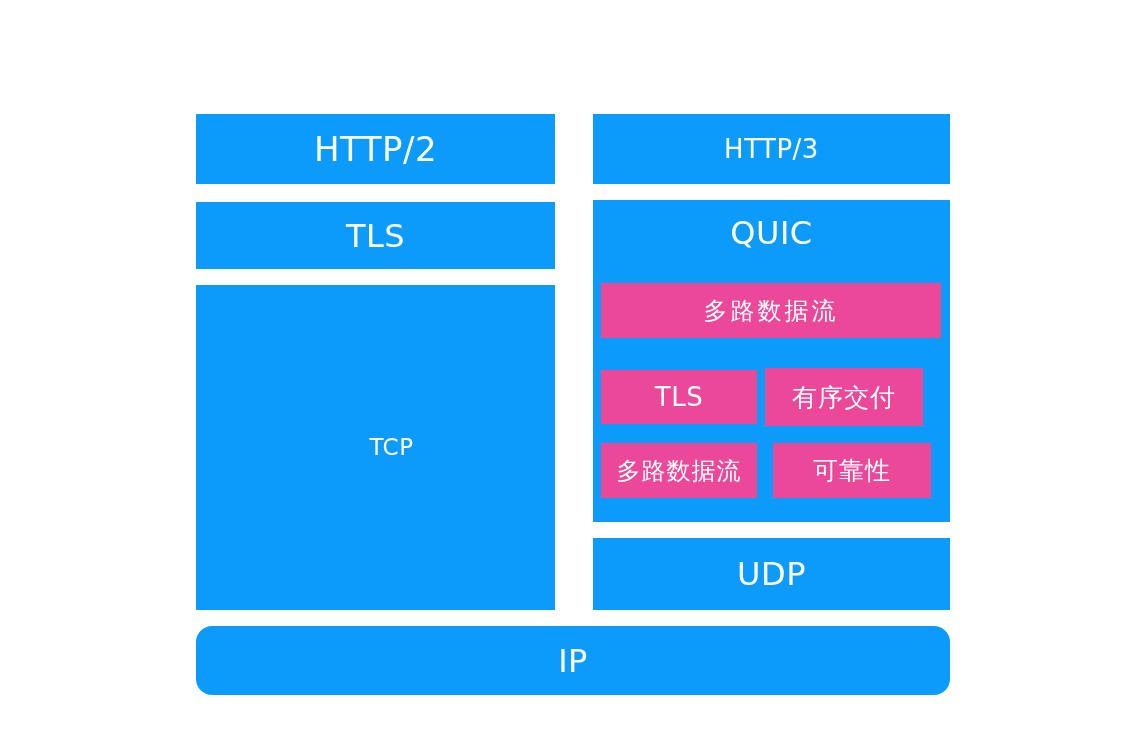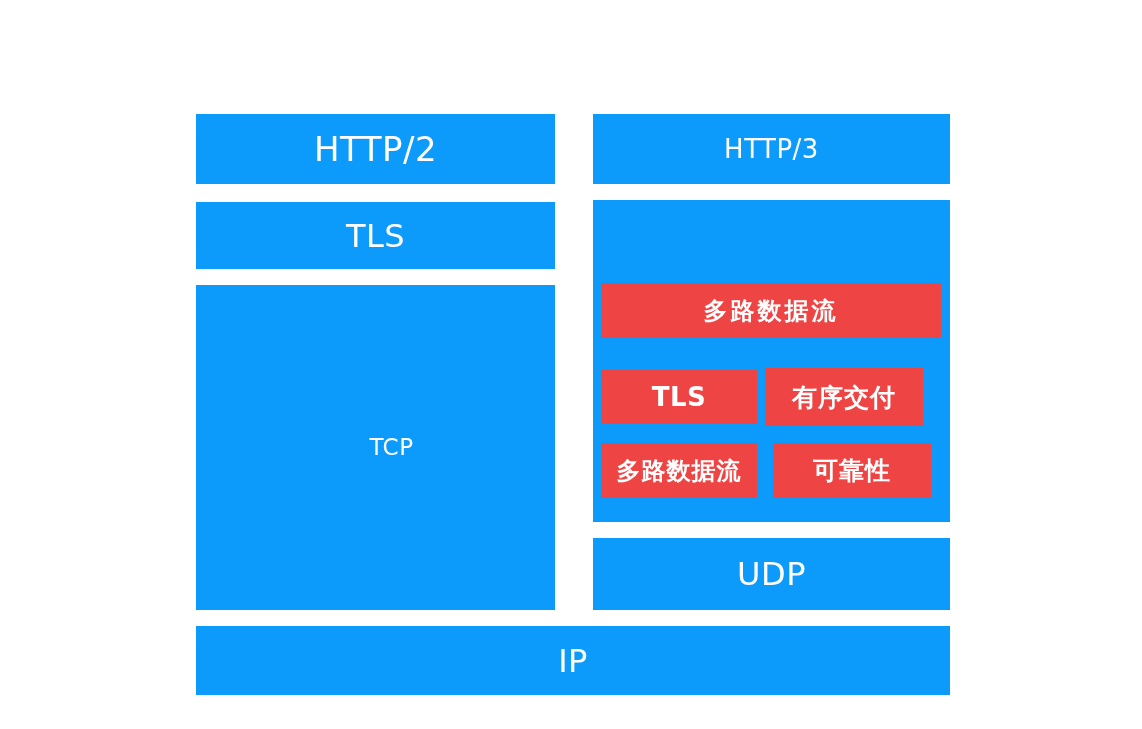--- a/index.html
+++ b/index.html
@@ -72,25 +72,24 @@
     font-size: 32px;
   }
 
   
   .feat {
     position: absolute;
     box-sizing: border-box;
     display: flex;
     align-items: center;
     justify-content: center;
-    background: #ef4444;
+    background: #ec4899;
     color: #ffffff;
     text-align: center;
     line-height: 1;
-    font-weight: bold;
   }
   #feat-streams {
     left: 8px; top: 83px; width: 340px; height: 55px;
     font-size: 24px;
     letter-spacing: 3px;
   }
   #feat-tls {
     left: 8px; top: 170px; width: 156px; height: 54px;
     font-size: 26px;
   }
@@ -107,37 +106,39 @@
   #feat-reliable {
     left: 180px; top: 243px; width: 158px; height: 55px;
     font-size: 25px;
     letter-spacing: 1px;
   }
 
   
   #ip {
     left: 196px; top: 626px; width: 754px; height: 69px;
     font-size: 32px;
+    border-radius: 16px;
   }
 </style>
 </head>
 <body>
 
 <div id="stage">
 
   <div class="box blue" id="http2">HTTP/2</div>
 
   <div class="box blue" id="tls-left">TLS</div>
 
   <div class="box blue" id="tcp">TCP</div>
 
   <div class="box blue" id="http3">HTTP/3</div>
 
   <div class="box blue" id="quic">
 
+    <div id="quic-label">QUIC</div>
 
     <div class="feat" id="feat-streams">多路数据流</div>
 
     <div class="feat" id="feat-tls">TLS</div>
 
     <div class="feat" id="feat-order">有序交付</div>
 
     <div class="feat" id="feat-handshake">多路数据流</div>
 
     <div class="feat" id="feat-reliable">可靠性</div>

